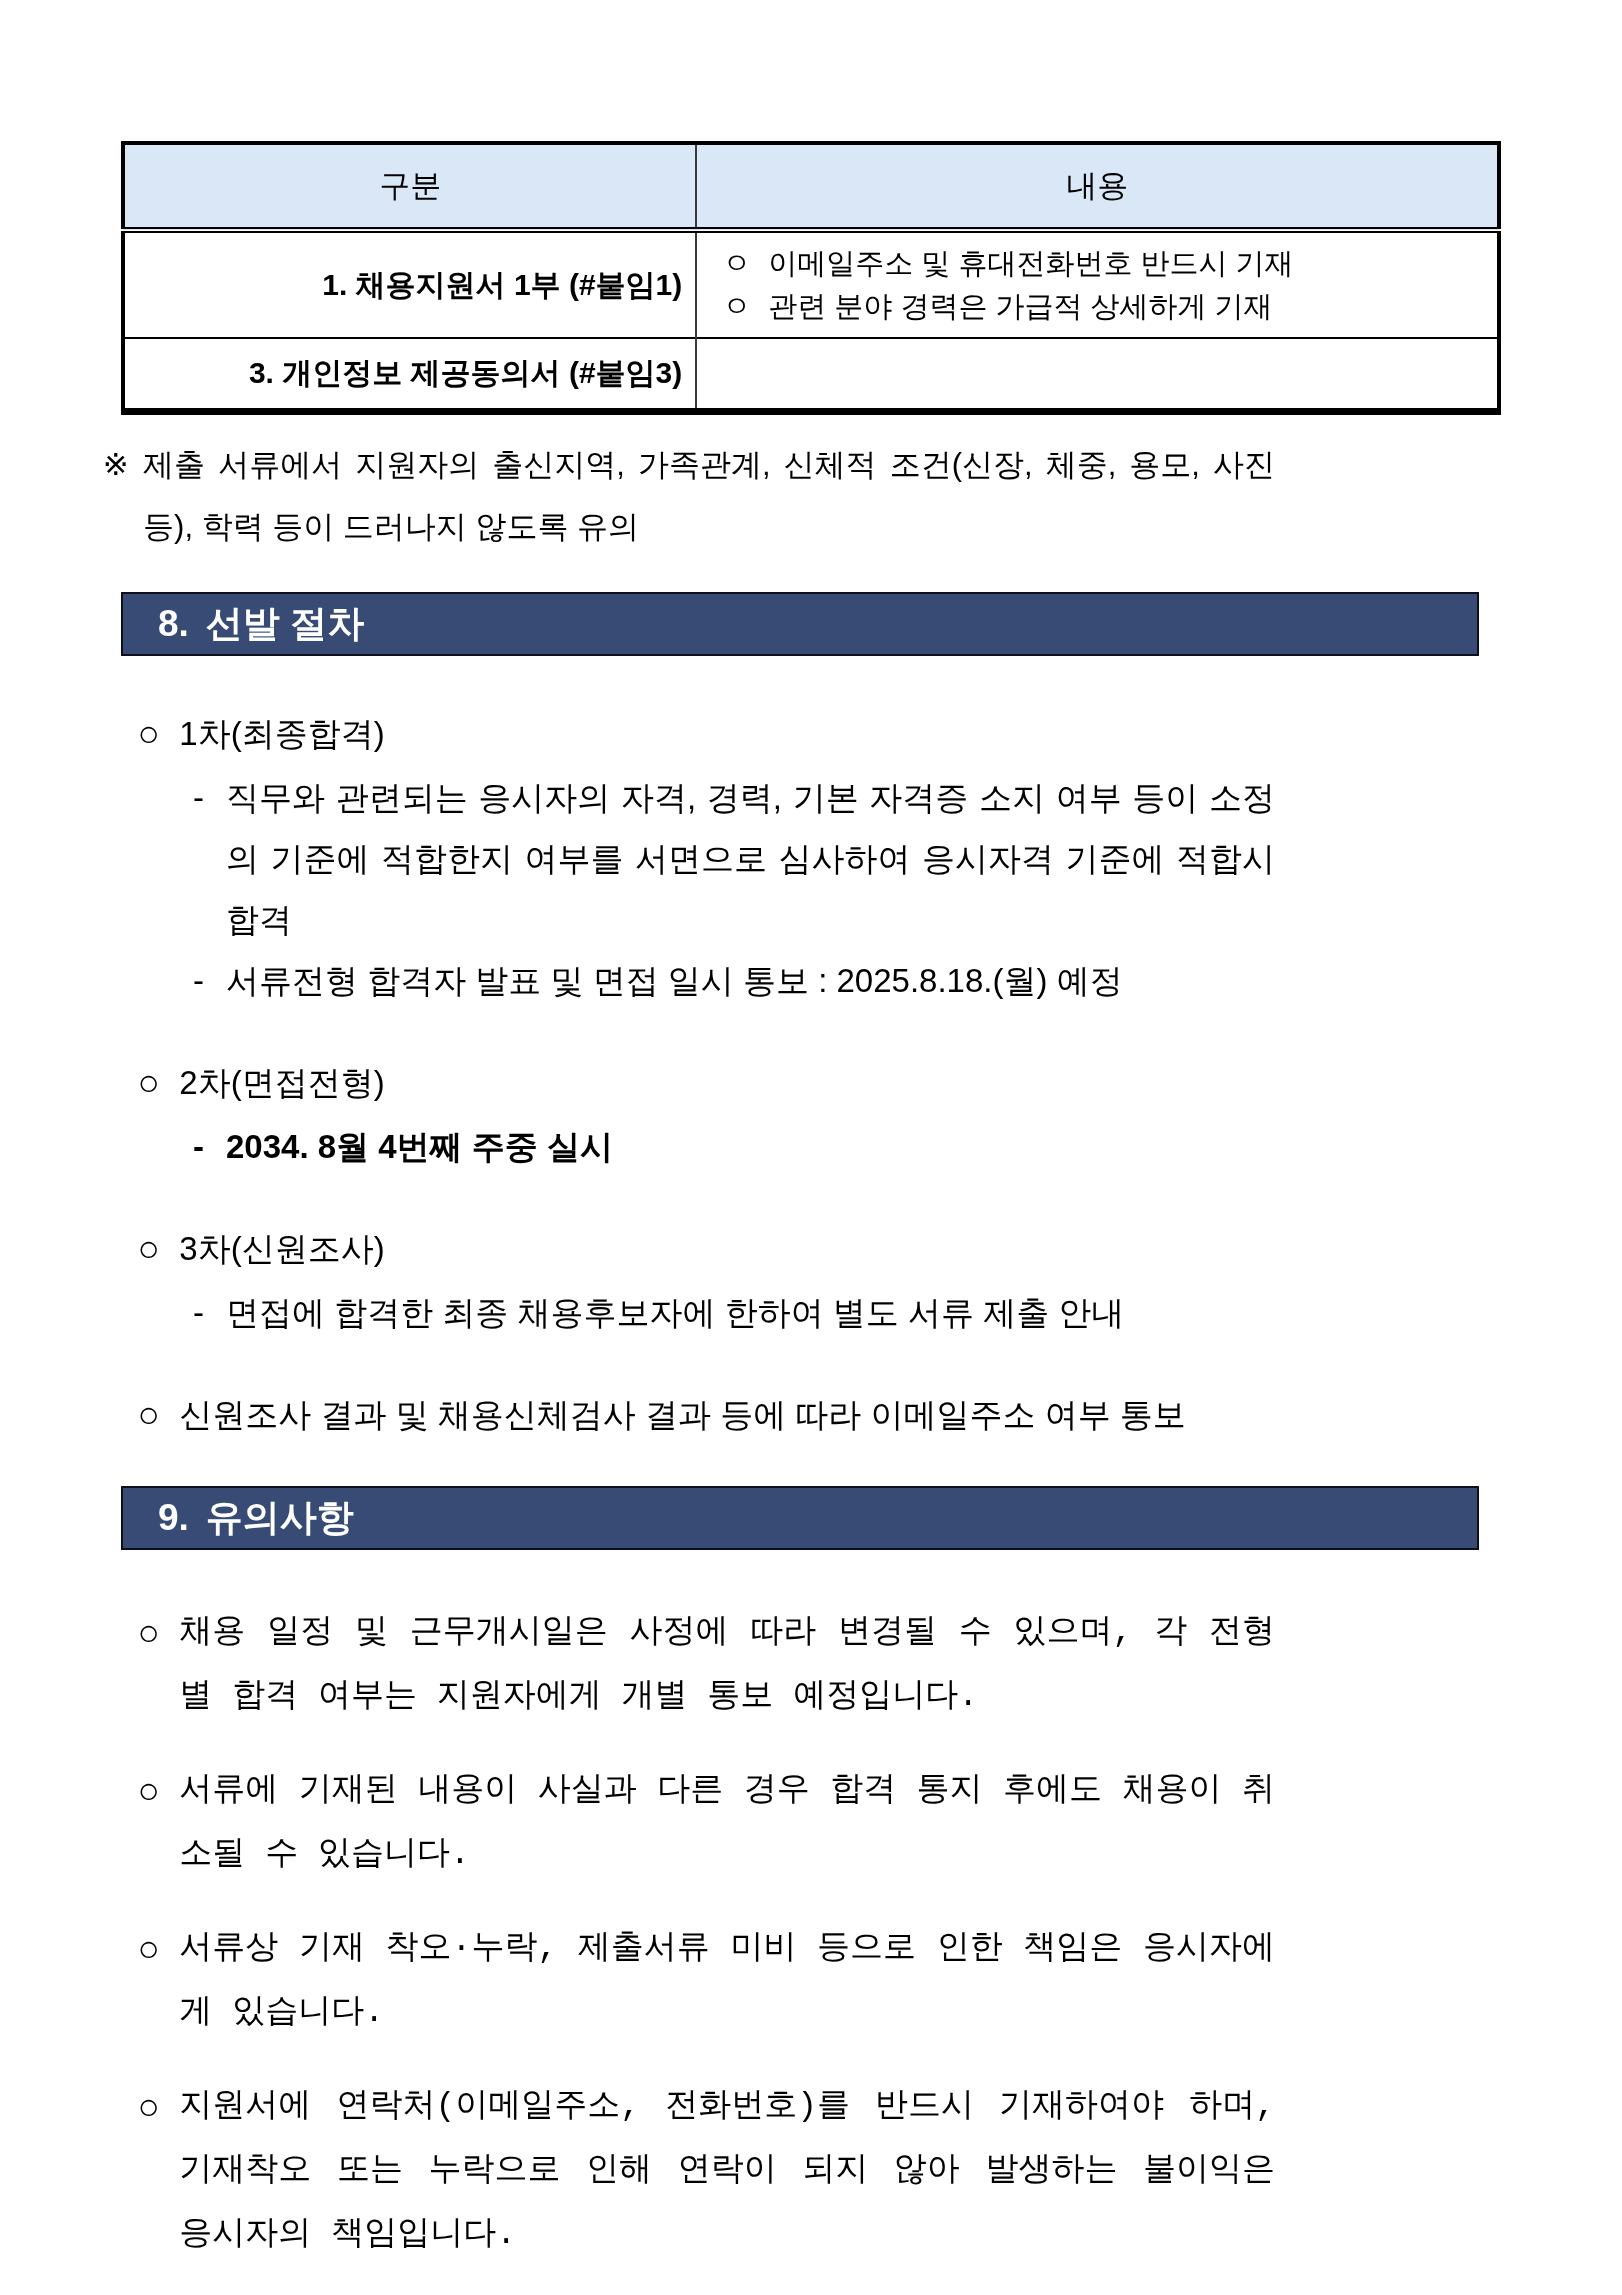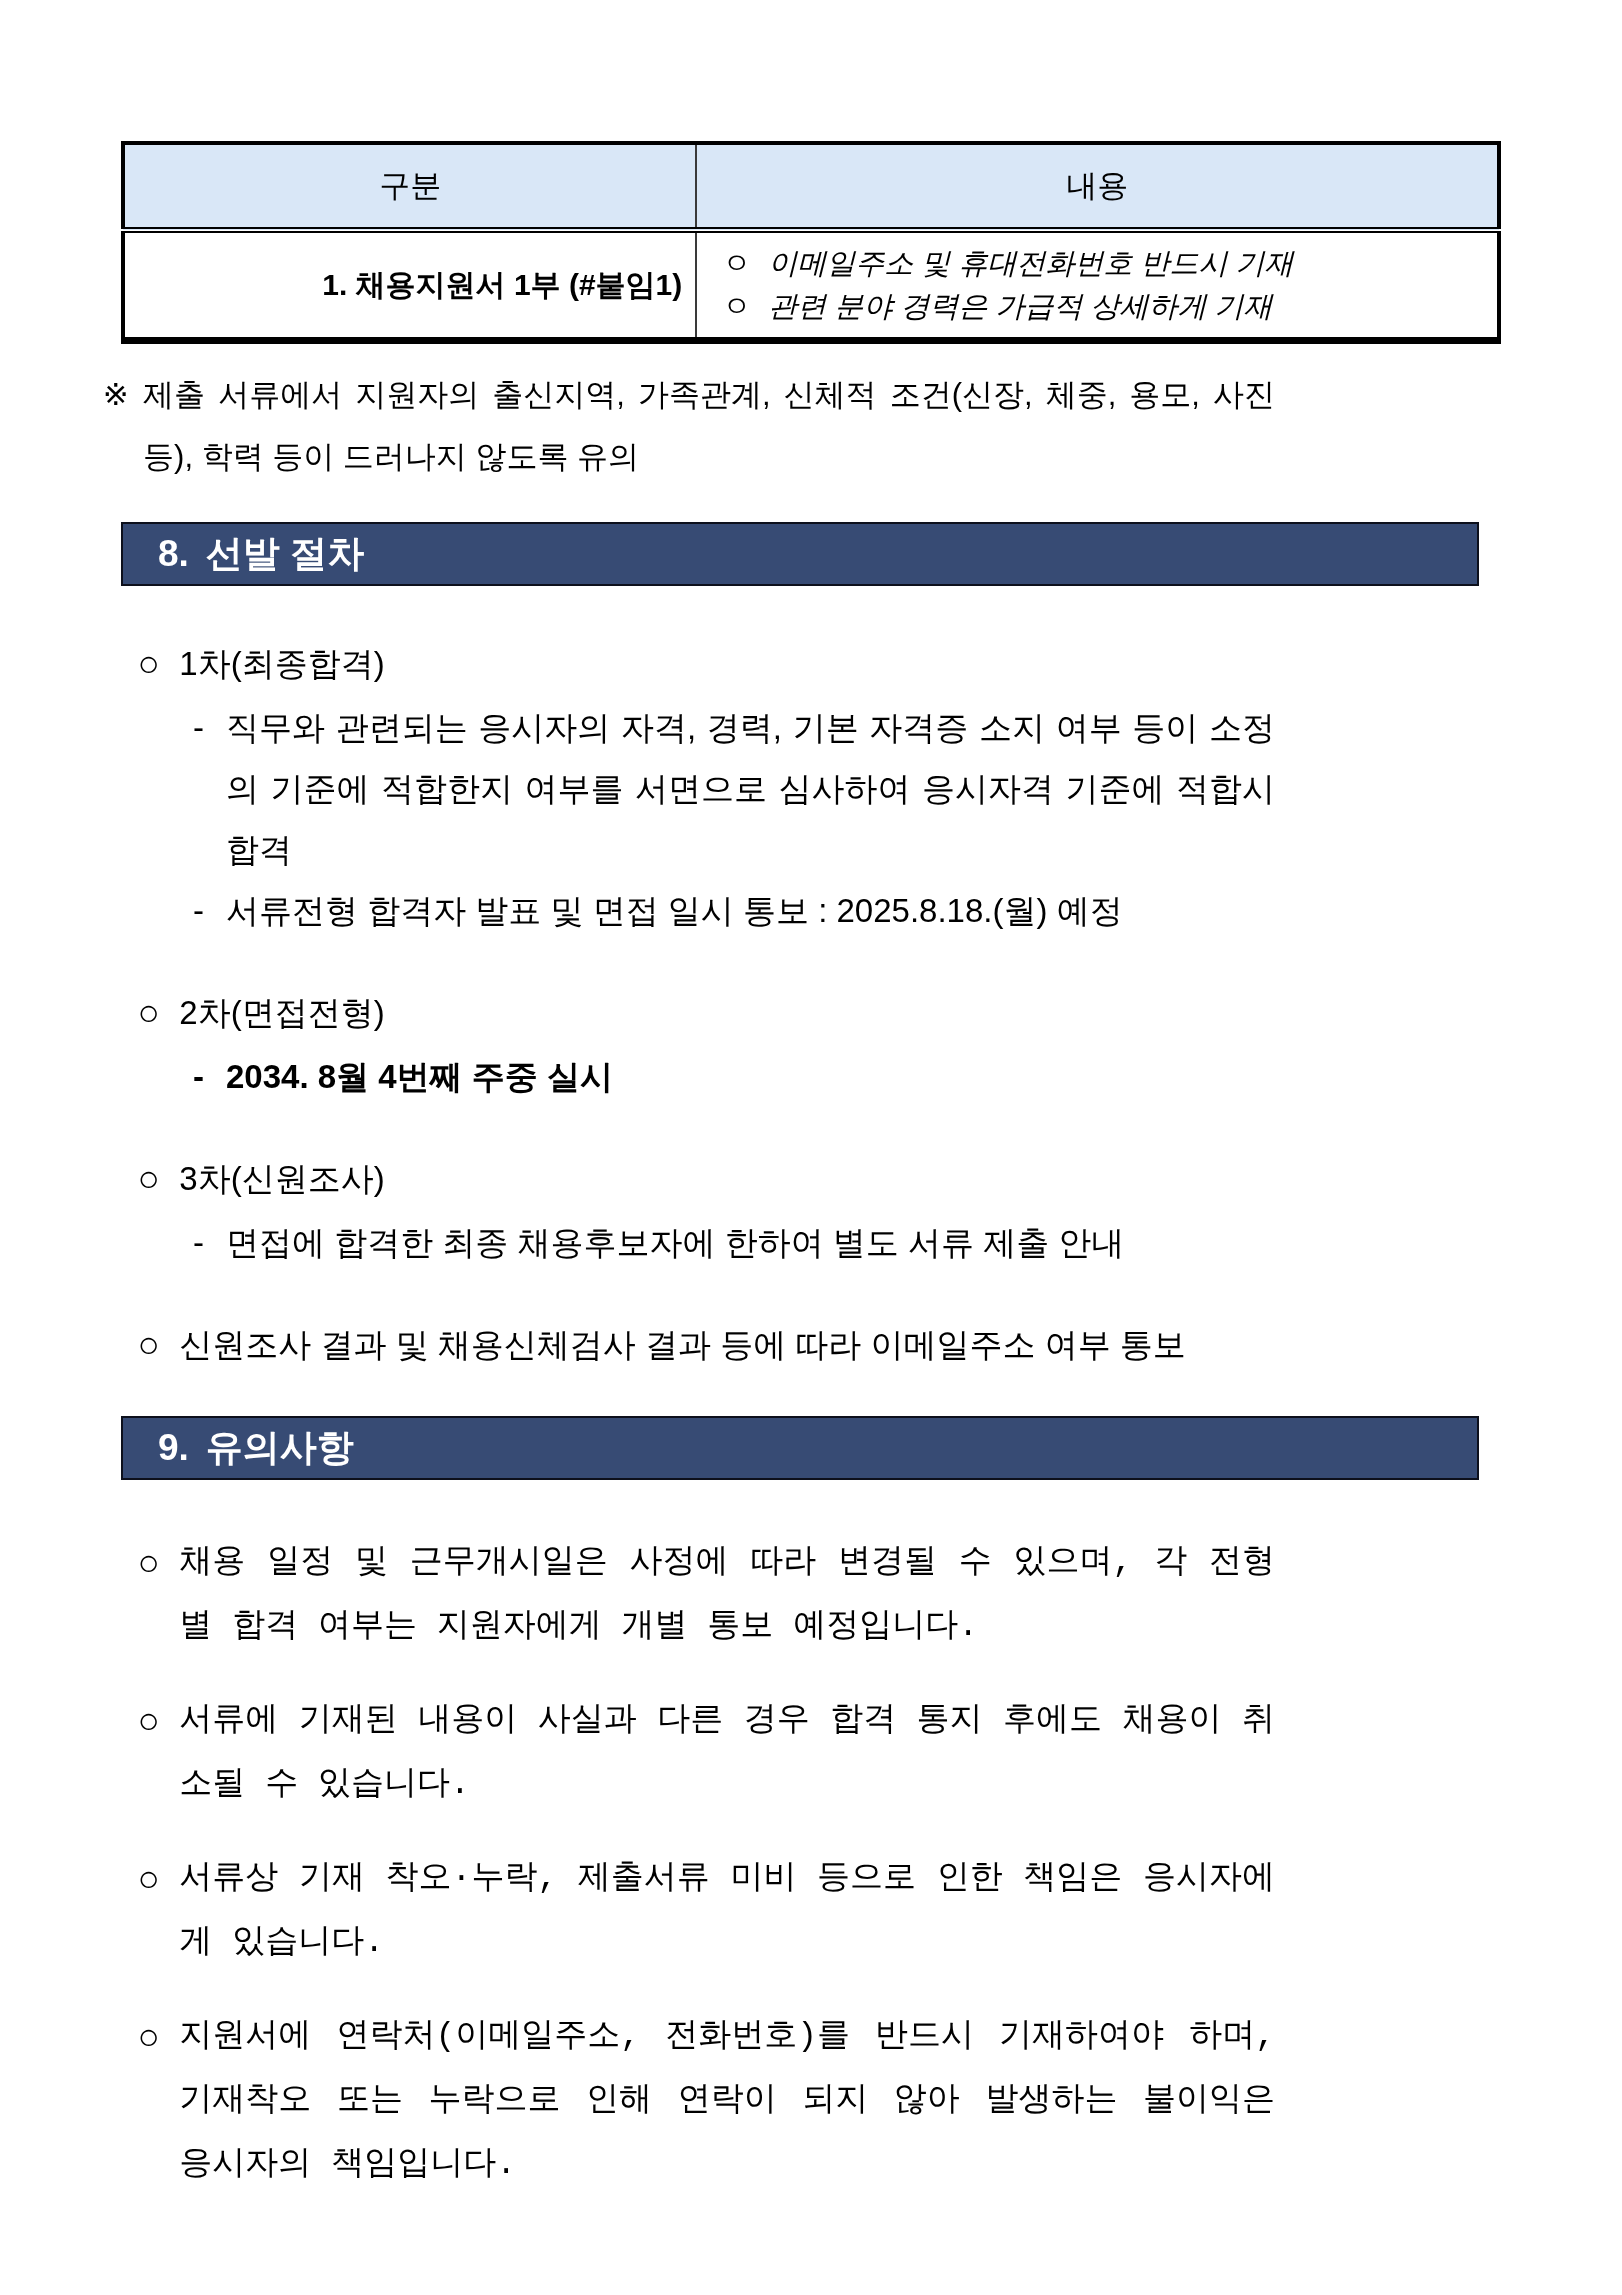--- a/index.html
+++ b/index.html
@@ -44,21 +44,21 @@
   tbody tr:nth-child(3){height:73px;}
   tbody tr:nth-child(4){height:98px;}
   td.cat{
     font-size:30px;font-weight:600;
     padding:6.5px 13px 6.5px 27.5px;
     letter-spacing:0px;
   }
   td.details{padding:9.2px 19.6px 9.2px 25px;}
   .detail-line{display:flex;gap:17px;font-size:29px;line-height:43px;}
   .detail-bullet{flex:0 0 auto;}
-  .detail-text{flex:1;text-align:justify;font-style:italic;}
+  .detail-text{flex:1;text-align:justify;}
 
   
   .note{
     display:flex;gap:14.4px;
     margin:19.6px 0 0 -18.3px;
     font-size:31px;line-height:62px;
   }
   .note-marker{flex:0 0 auto;}
   .note-text{flex:1;text-align:justify;}
 
@@ -126,20 +126,26 @@
             <div class="detail-line">
     <span class="detail-bullet">ㅇ</span>
     <span class="detail-text">이메일주소 및 휴대전화번호 반드시 기재</span>
   </div>
             <div class="detail-line">
     <span class="detail-bullet">ㅇ</span>
     <span class="detail-text">관련 분야 경력은 가급적 상세하게 기재</span>
   </div>
           </td>
   </tr>
+        <tr>
+    <td class="cat">
+      <span>3. 개인정보 제공동의서 (#붙임3)</span>
+    </td>
+    <td class="details"></td>
+  </tr>
       </tbody>
   </table>
 
   <div class="note">
     <span class="note-marker">※</span>
     <span class="note-text">제출 서류에서 지원자의 출신지역, 가족관계, 신체적 조건(신장, 체중, 용모, 사진 등), 학력 등이 드러나지 않도록 유의</span>
   </div>
 
   <div class="banner">
     <span class="banner-number">8.</span>

